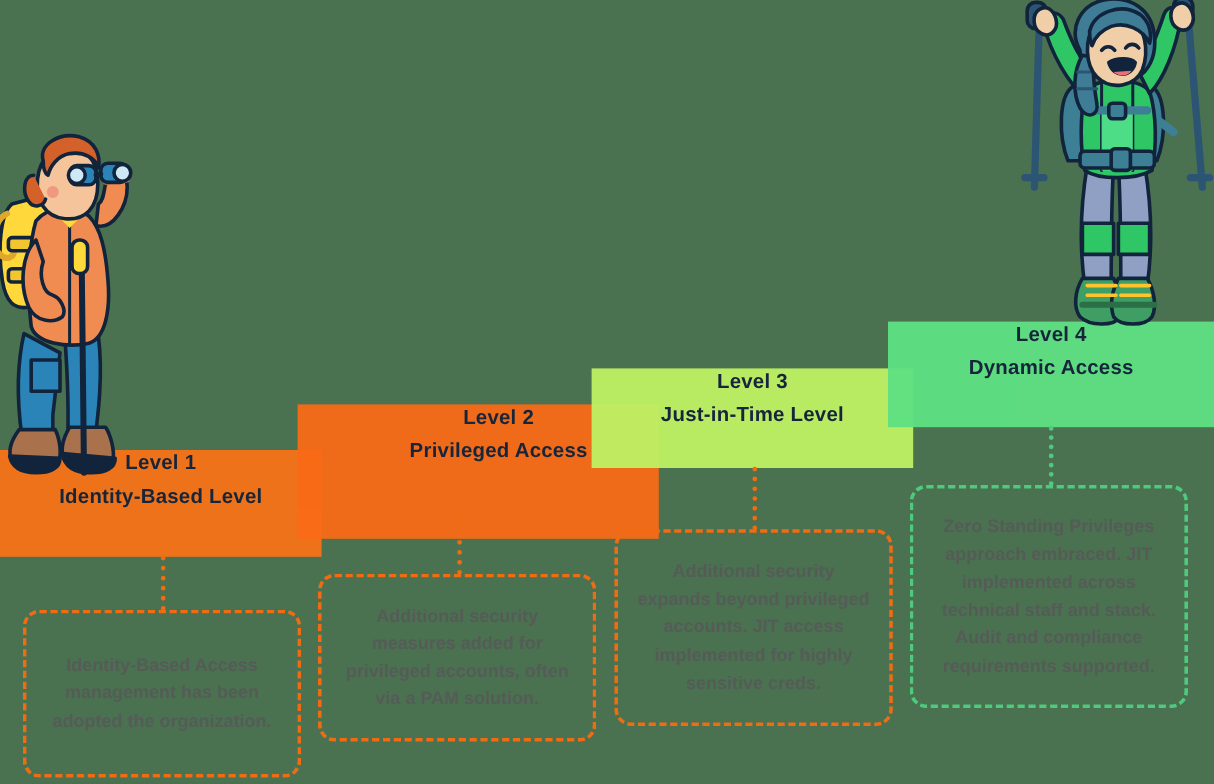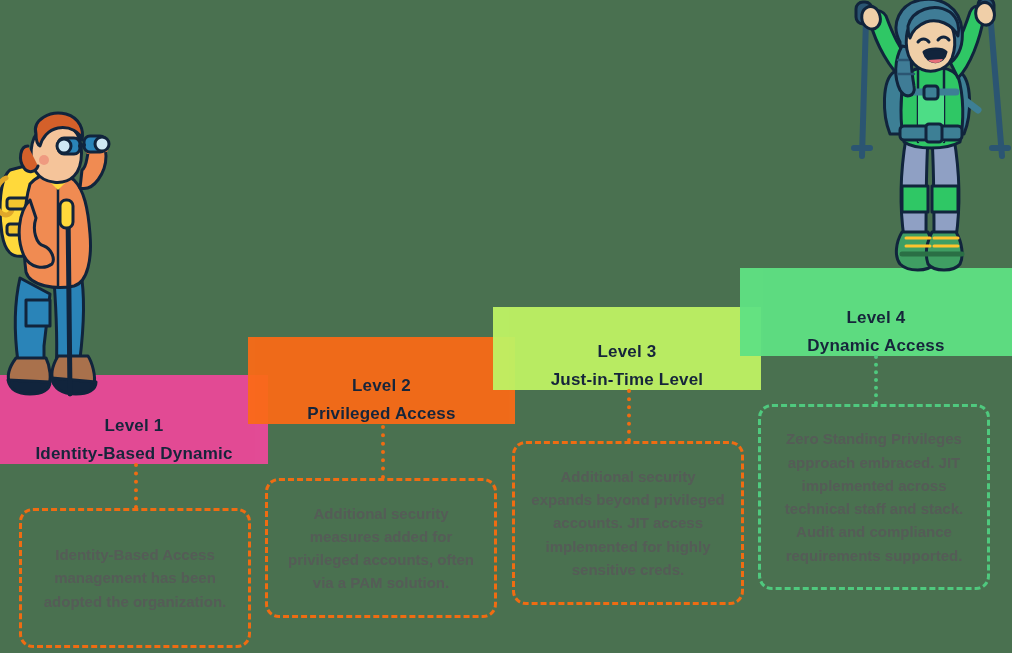--- a/index.html
+++ b/index.html
@@ -9,30 +9,30 @@
     font-family:"Liberation Sans", sans-serif;
     overflow:hidden;
     position:relative;
   }
   #stage{position:absolute;inset:0;width:1012px;height:653px;}
 
   
   .step{
     position:absolute;
     display:flex;flex-direction:column;
-    align-items:center;justify-content:flex-end;
+    align-items:center;justify-content:flex-start;
     color:#14213a;
     text-align:center;
     line-height:1.25;
   }
   .step .lvl{font-size:17px;font-weight:bold;letter-spacing:.2px;}
   .step .nm{font-size:17px;font-weight:bold;margin-top:7px;letter-spacing:.2px;}
 
   #step1{left:0px;   top:375px; width:268px; height:89px; background:#d24f06; opacity:.94;}
-  #step2{left:248px; top:337px; width:267px; height:87px; background:#fa6a16; opacity:.94;}
+  #step2{left:248px; top:337px; width:267px; height:112px; background:#fa6a16; opacity:.94;padding-left:34px;}
   #step3{left:493px; top:307px; width:268px; height:83px; background:#ffb220; opacity:.95;}
   #step4{left:740px; top:268px; width:272px; height:88px; background:#5fe183; opacity:.95;}
 
   
   .connector{position:absolute;width:0;border-left-width:4px;border-left-style:dotted;}
   #conn1{left:134px; top:463px; height:46px; border-left-color:#ef6c12;}
   #conn2{left:381px; top:425px; height:54px; border-left-color:#ef6c12;}
   #conn3{left:627px; top:389px; height:53px; border-left-color:#ef6c12;}
   #conn4{left:874px; top:355px; height:50px; border-left-color:#4fc97e;}
 
@@ -59,23 +59,23 @@
   .figure{position:absolute;}
   #hiker-left{left:-4px; top:108px; width:146px; height:292px;}
   #hiker-right{left:842px; top:-2px; width:172px; height:278px;}
   .figure svg{display:block;}
 </style>
 </head>
 <body style="background: rgb(74, 113, 80);">
 
 <div id="stage">
 
-  <div class="step" id="step1" style="background: #ec4899;">
+  <div class="step" id="step1" style="background: #f97316;">
     <span class="lvl">Level 1</span>
-    <span class="nm">Identity-Based Dynamic</span>
+    <span class="nm">Identity-Based Level</span>
   </div>
 
   <div class="step" id="step2" style="background: rgb(250, 106, 22);">
     <span class="lvl">Level 2</span>
     <span class="nm">Privileged Access</span>
   </div>
 
   <div class="step" id="step3" style="background: #bef264;">
     <span class="lvl">Level 3</span>
     <span class="nm">Just-in-Time Level</span>

